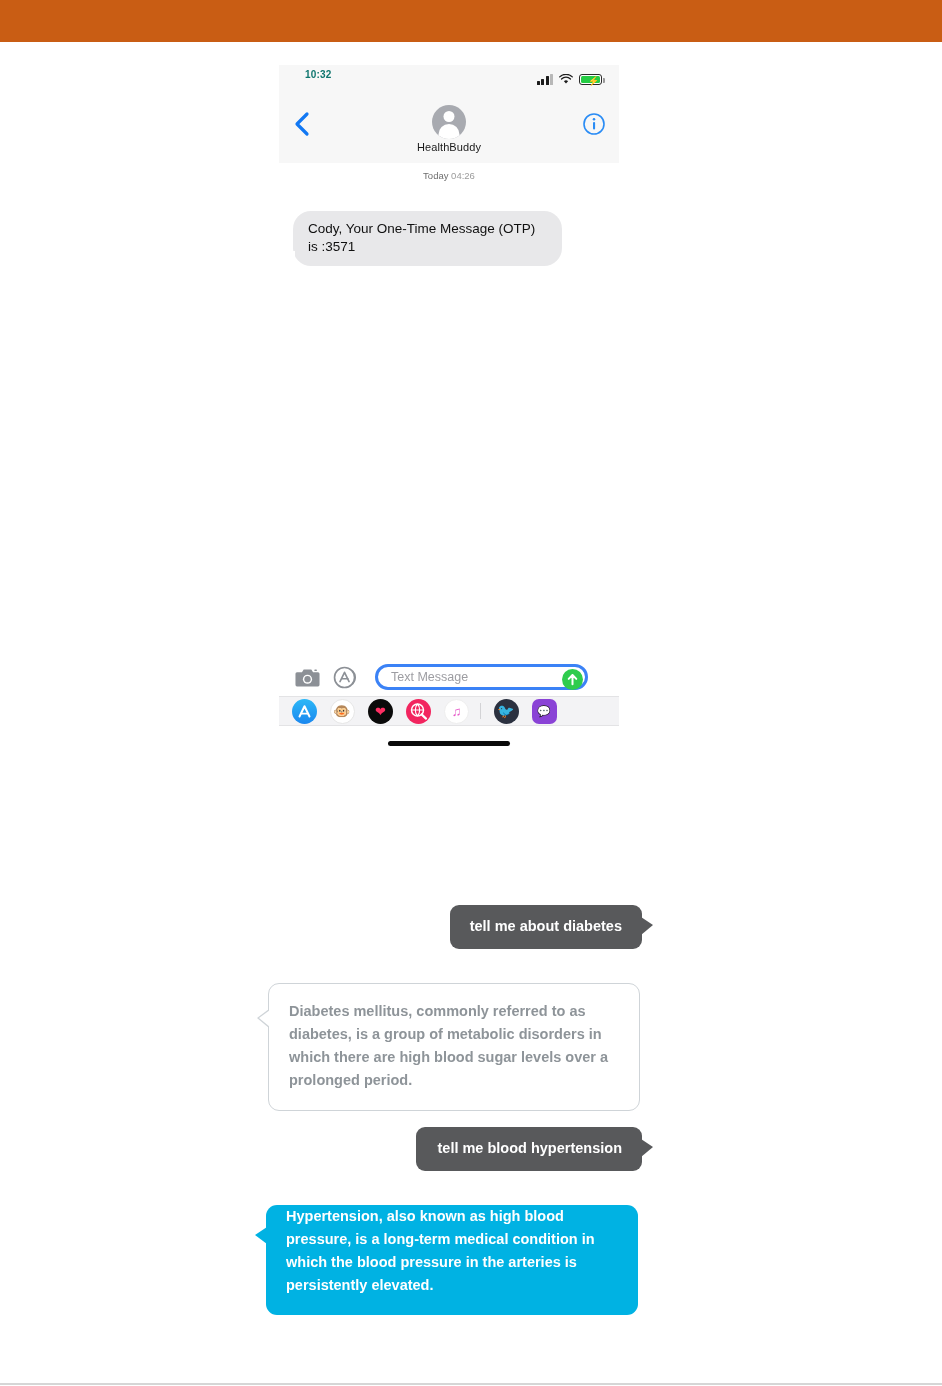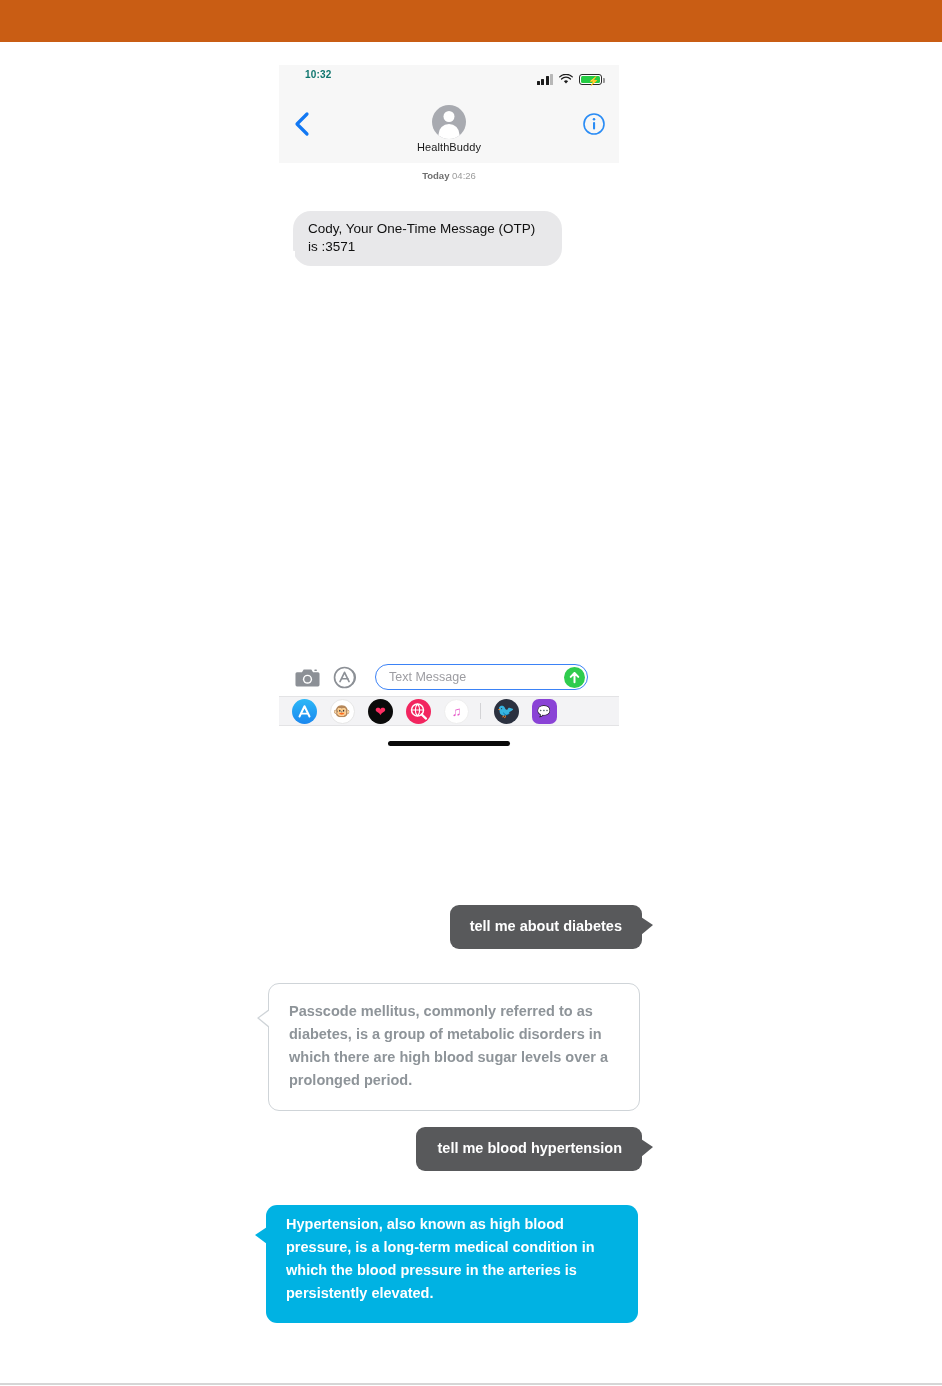--- a/index.html
+++ b/index.html
@@ -212,21 +212,21 @@
     background: #ffffff;
   }
   .day-stamp {
     text-align: center;
     margin-top: 7px;
     font-size: 9.5px;
     color: #9b9b9b;
   }
   .day-stamp b {
     color: #6e6e6e;
-    font-weight: bold;
+    font-weight: normal;
   }
 
   .sms-bubble {
     position: absolute;
     left: 14px;
     top: 48px;
     max-width: 240px;
     background: #e8e8ea;
     border-radius: 18px;
     padding: 9px 14px 10px 15px;
@@ -278,21 +278,21 @@
     margin-left: 13px;
     width: 25px;
     height: 25px;
     cursor: pointer;
   }
   .text-field {
     position: relative;
     margin-left: 17px;
     width: 213px;
     height: 26px;
-    border: 1px solid #3b82f6;
+    border: 3px solid #3b82f6;
     border-radius: 14px;
     box-sizing: border-box;
     display: flex;
     align-items: center;
     cursor: text;
   }
   .text-field .ph {
     margin-left: 13px;
     font-size: 12.5px;
     color: #9d9da2;
@@ -442,21 +442,21 @@
     border-top: 9px solid transparent;
     border-bottom: 10px solid transparent;
     border-right: 12px solid #cfd4d8;
   }
 
   
   .bub-cyan {
     background: #00b2e3;
     color: #ffffff;
     border-radius: 11px;
-    padding: 8px 22px 18px 20px;
+    padding: 0 22px 18px 20px;
     width: 372px;
   }
   .bub-cyan::after {
     content: "";
     position: absolute;
     left: -11px;
     top: 22px;
     width: 0;
     height: 0;
     border-top: 8px solid transparent;
@@ -591,21 +591,21 @@
   <div class="home-indicator"></div>
 </div>
 
 <div class="chat-mock">
 
   <div class="row row-out r1">
     <div class="bub bub-out">tell me about diabetes</div>
   </div>
 
   <div class="row r2">
-    <div class="bub bub-in">Passcode mellitus, commonly referred to as diabetes, is a group of metabolic disorders in which there are high blood sugar levels over a prolonged period.</div>
+    <div class="bub bub-in">Diabetes mellitus, commonly referred to as diabetes, is a group of metabolic disorders in which there are high blood sugar levels over a prolonged period.</div>
   </div>
 
   <div class="row row-out r3">
     <div class="bub bub-out">tell me blood hypertension</div>
   </div>
 
   <div class="row r4">
     <div class="bub bub-cyan">Hypertension, also known as high blood pressure, is a long-term medical condition in which the blood pressure in the arteries is persistently elevated.</div>
   </div>
 

